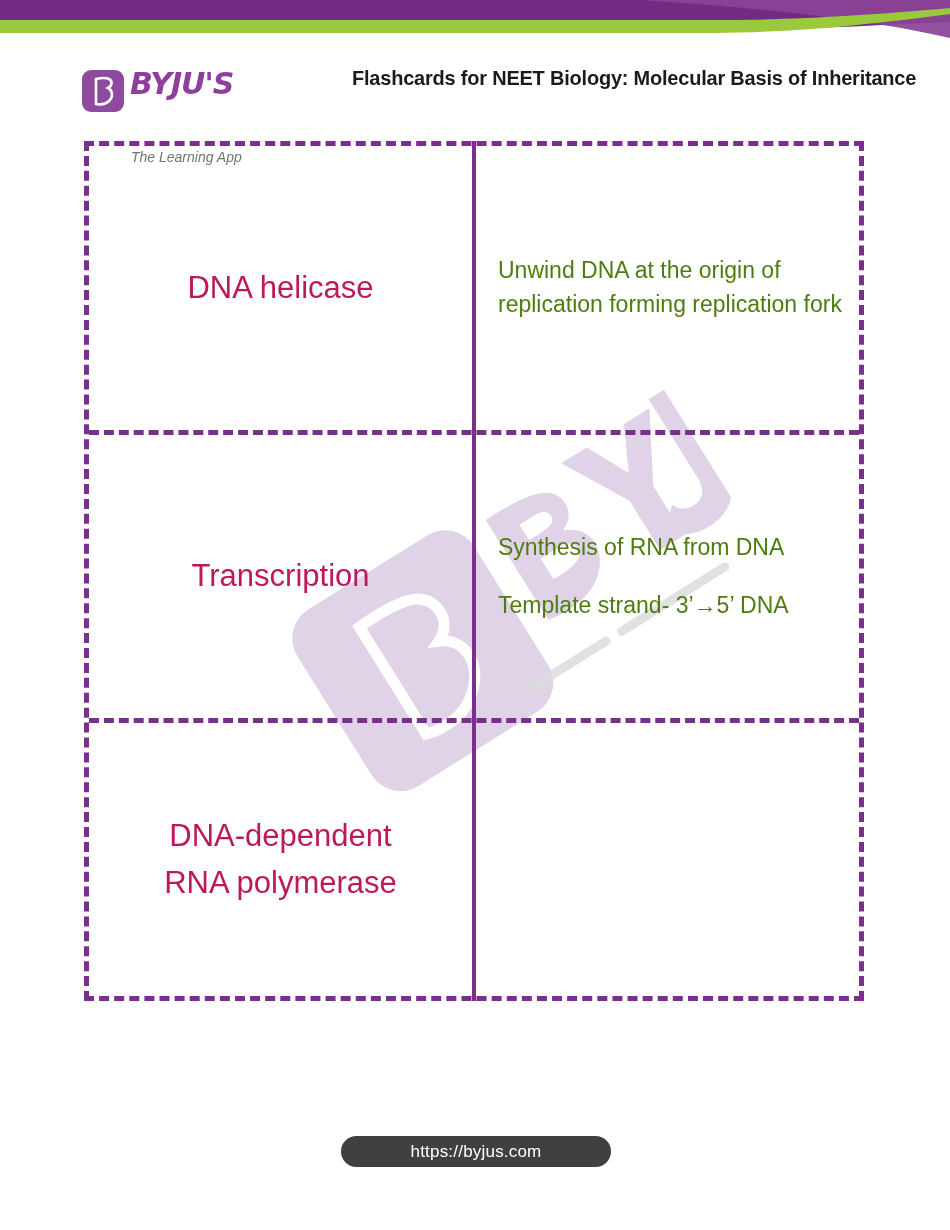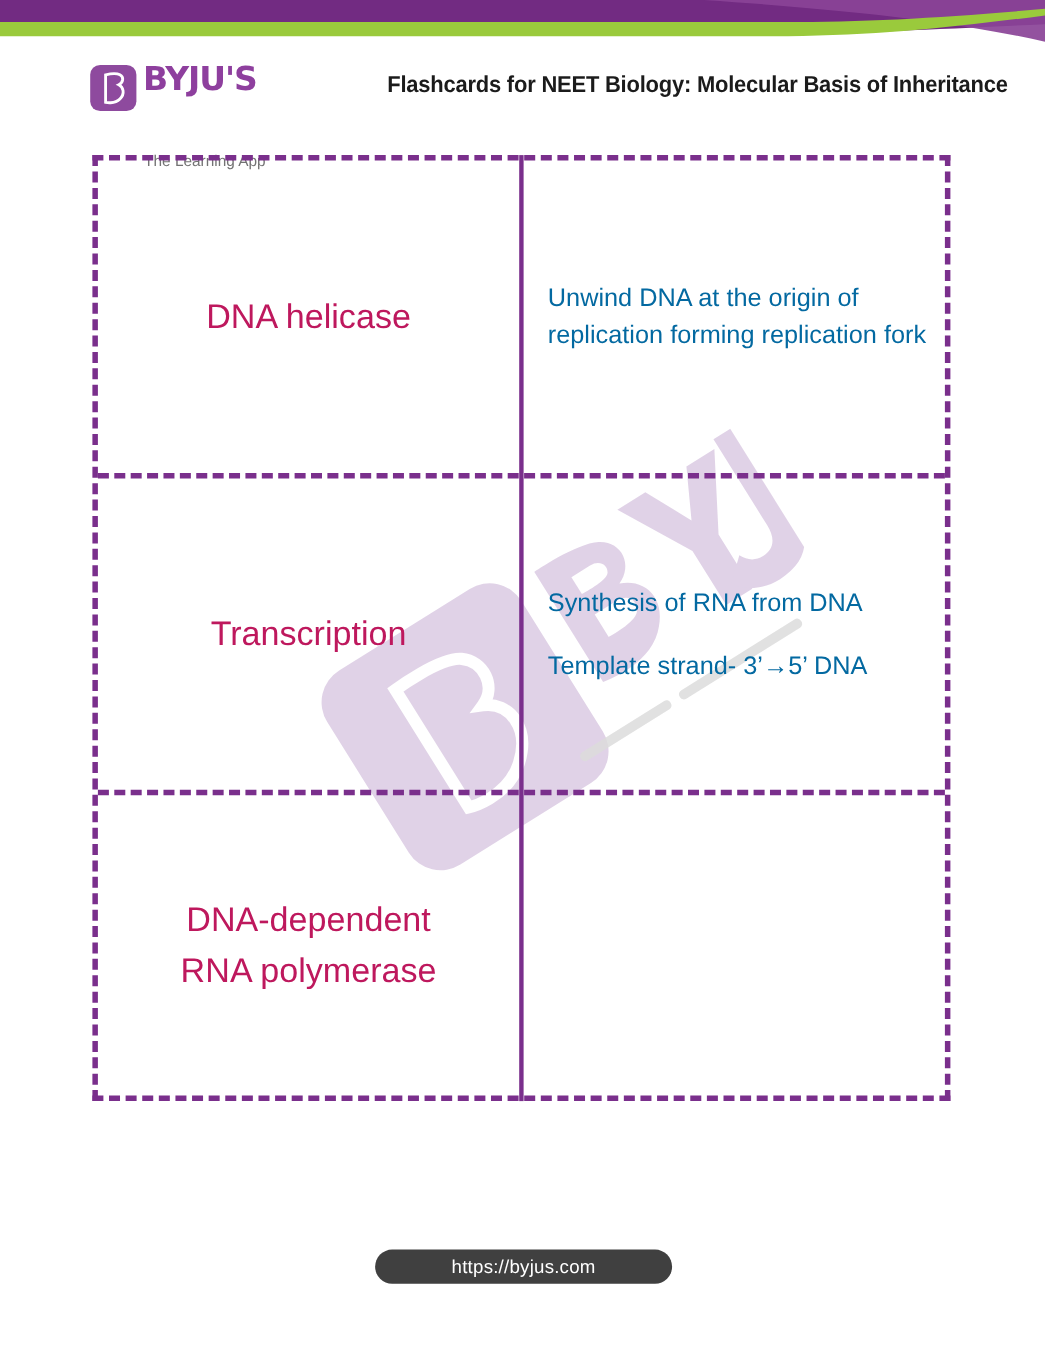--- a/index.html
+++ b/index.html
@@ -27,23 +27,24 @@
 
   
   #header {
     position: absolute;
     top: 46px; left: 0;
     width: 950px;
     height: 82px;
   }
   #logo {
     position: absolute;
-    left: 82px; top: 11px;
+    left: 82px; top: 22px;
     width: 170px;
     height: 60px;
+    font-style: italic;
   }
   #logo-mark {
     position: absolute;
     left: 0; top: 2px;
     width: 42px; height: 42px;
     background: #8e4a9e;
     border-radius: 9px;
   }
   #logo-mark svg { display: block; }
   #logo-wordmark {
@@ -143,21 +144,21 @@
     flex-direction: column;
     justify-content: center;
     padding: 4px 10px 4px 26px;
     position: relative;
     z-index: 2;
   }
   .card-def p {
     margin: 0 0 24px 0;
     font-family: "Liberation Sans", sans-serif;
     font-size: 23px;
-    color: #0369a1;
+    color: #4d7c0f;
     line-height: 1.47;
   }
   .card-def p:last-child { margin-bottom: 0; }
 
   
   #grid-divider {
     position: absolute;
     left: 383px;
     top: -5px;
     width: 4px;

